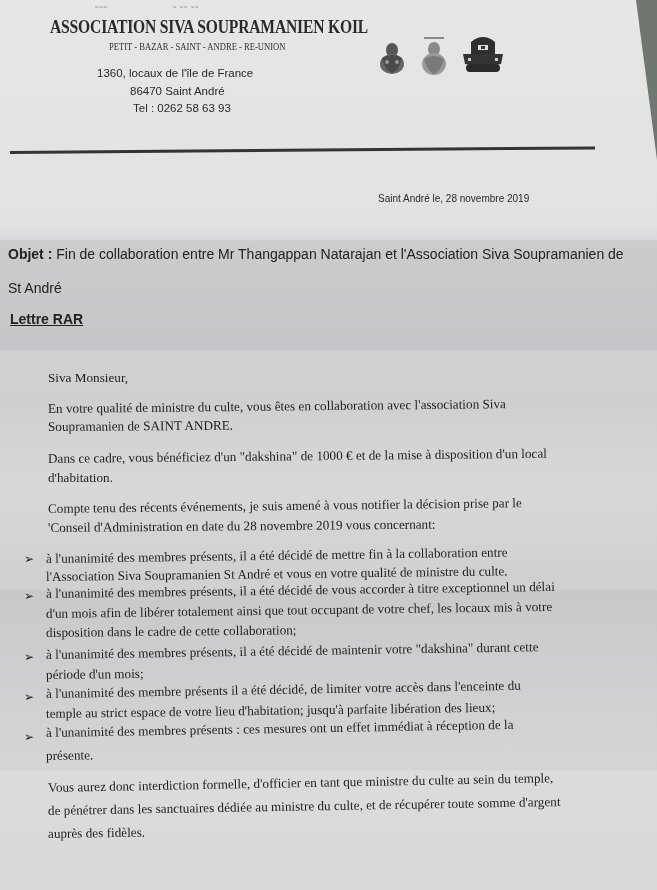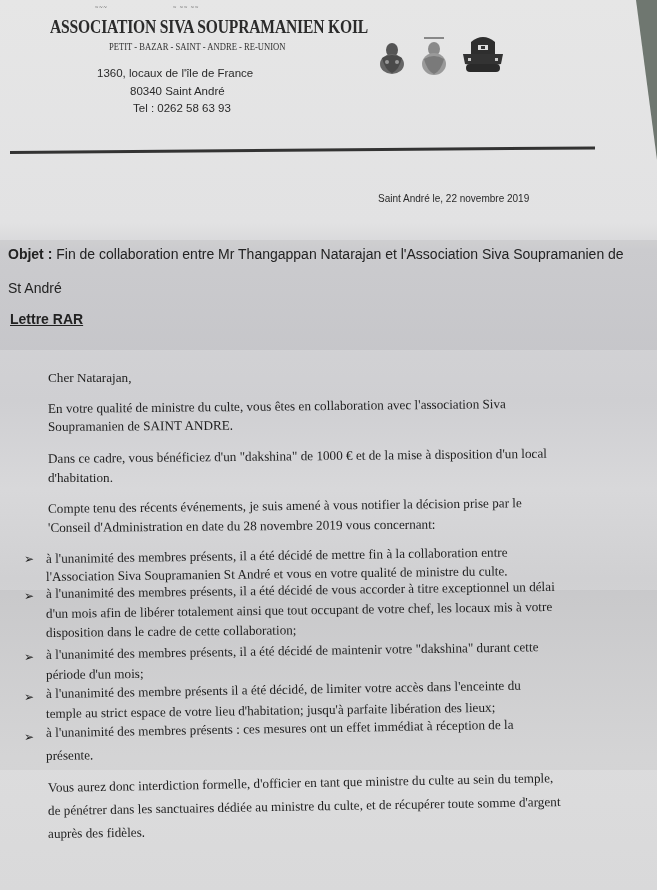--- a/index.html
+++ b/index.html
@@ -63,21 +63,21 @@
   <div class="shadow-band" style="top:240px;height:110px;"></div>
   <div class="shadow-band" style="top:590px;height:180px;background:rgba(80,80,90,0.06);"></div>
 
   <div class="top-marks" style="left:95px;">~~~</div>
   <div class="top-marks" style="left:173px;">~ ~~ ~~</div>
 
   <div class="header-title">ASSOCIATION SIVA SOUPRAMANIEN KOIL</div>
   <div class="header-sub">PETIT - BAZAR - SAINT - ANDRE - RE-UNION</div>
 
   <div class="addr" style="left:97px;top:67px;">1360, locaux de l'île de France</div>
-  <div class="addr" style="left:130px;top:85px;">80340 Saint André</div>
+  <div class="addr" style="left:130px;top:85px;">86470 Saint André</div>
   <div class="addr" style="left:133px;top:102px;">Tel : 0262 58 63 93</div>
 
   <svg class="logo" style="left:377px;top:40px;" width="30" height="36" viewBox="0 0 30 36">
     <ellipse cx="15" cy="10" rx="6" ry="7" fill="#555"></ellipse>
     <ellipse cx="15" cy="24" rx="12" ry="10" fill="#666"></ellipse>
     <path d="M5 18 Q15 12 25 18 Q22 30 15 33 Q8 30 5 18Z" fill="#4a4a4a"></path>
     <circle cx="10" cy="22" r="2" fill="#999"></circle>
       <circle cx="20" cy="22" r="2" fill="#999"></circle>
   </svg>
   <svg class="logo" style="left:418px;top:33px;" width="32" height="44" viewBox="0 0 32 44">
@@ -91,29 +91,29 @@
     <rect x="16" y="11" width="10" height="5" fill="#ddd"></rect>
     <rect x="19" y="12" width="4" height="3" fill="#333"></rect>
     <path d="M1 20 L41 20 L39 30 Q21 34 3 30 Z" fill="#333"></path>
     <rect x="4" y="30" width="34" height="8" rx="4" fill="#2a2a2a"></rect>
     <rect x="6" y="24" width="3" height="3" fill="#ccc"></rect>
     <rect x="33" y="24" width="3" height="3" fill="#ccc"></rect>
   </svg>
 
   <div class="rule"></div>
 
-  <div class="date">Saint André le, 22 novembre  2019</div>
+  <div class="date">Saint André le, 28 novembre  2019</div>
 
   <div class="sans" style="left:8px;top:246px;">
     <span class="bold">Objet :</span><span> Fin de collaboration entre Mr Thangappan Natarajan et l'Association Siva Soupramanien de</span>
   </div>
   <div class="sans" style="left:8px;top:280px;">St André</div>
   <div class="sans bold u" style="left:10px;top:311px;">Lettre RAR</div>
 
-  <div class="line" style="left:48px;top:370px;">Cher Natarajan,</div>
+  <div class="line" style="left:48px;top:370px;">Siva Monsieur,</div>
 
   <div class="line" style="left:48px;top:401px;transform:rotate(-0.6deg);transform-origin:left;">En votre qualité de ministre du culte, vous êtes en collaboration avec l'association Siva</div>
   <div class="line" style="left:48px;top:419px;transform:rotate(-0.4deg);transform-origin:left;">Soupramanien de SAINT ANDRE.</div>
 
   <div class="line" style="left:48px;top:451px;transform:rotate(-0.6deg);transform-origin:left;">Dans ce cadre, vous bénéficiez d'un "dakshina"  de 1000  € et de la mise à disposition d'un local</div>
   <div class="line" style="left:48px;top:470px;">d'habitation.</div>
 
   <div class="line" style="left:48px;top:501px;transform:rotate(-0.7deg);transform-origin:left;">Compte tenu des récents événements, je suis amené à vous notifier la décision prise par le</div>
   <div class="line" style="left:48px;top:520px;transform:rotate(-0.5deg);transform-origin:left;">'Conseil d'Administration en date du 28 novembre 2019 vous concernant:</div>
 

